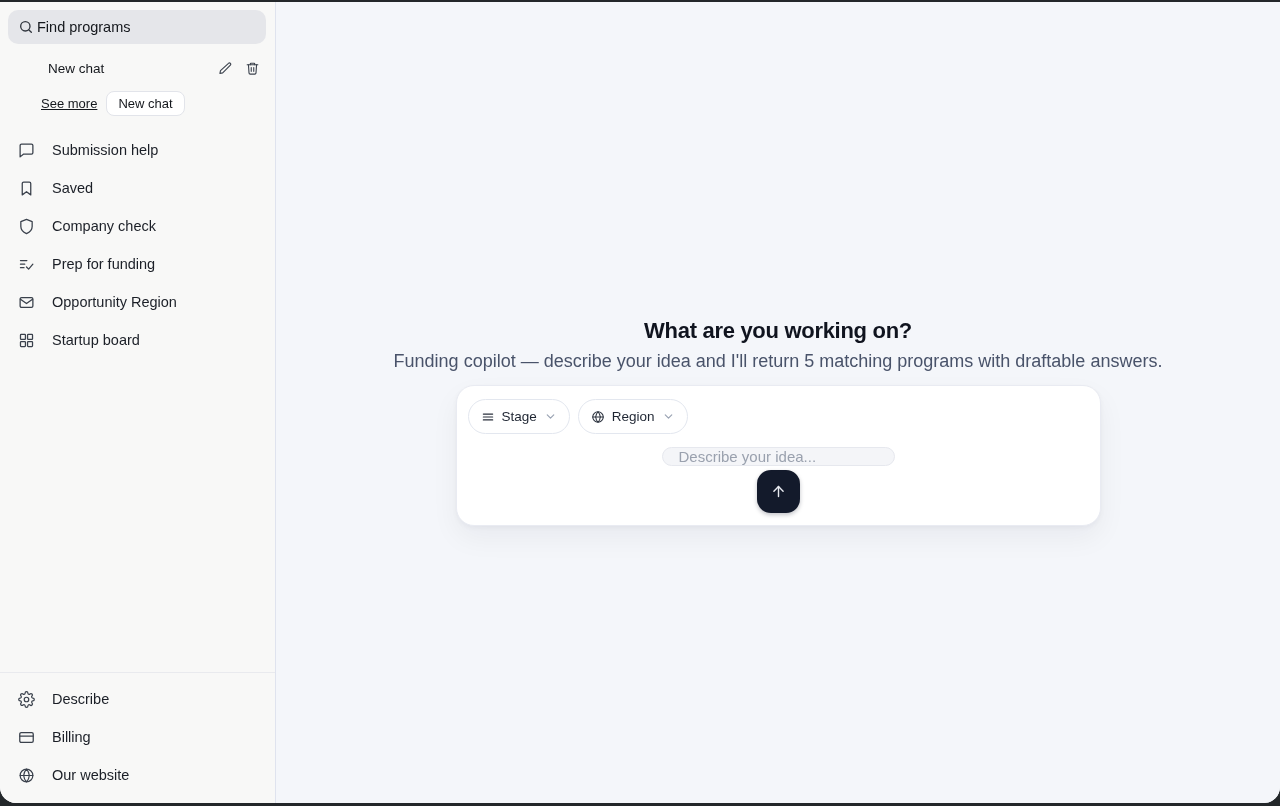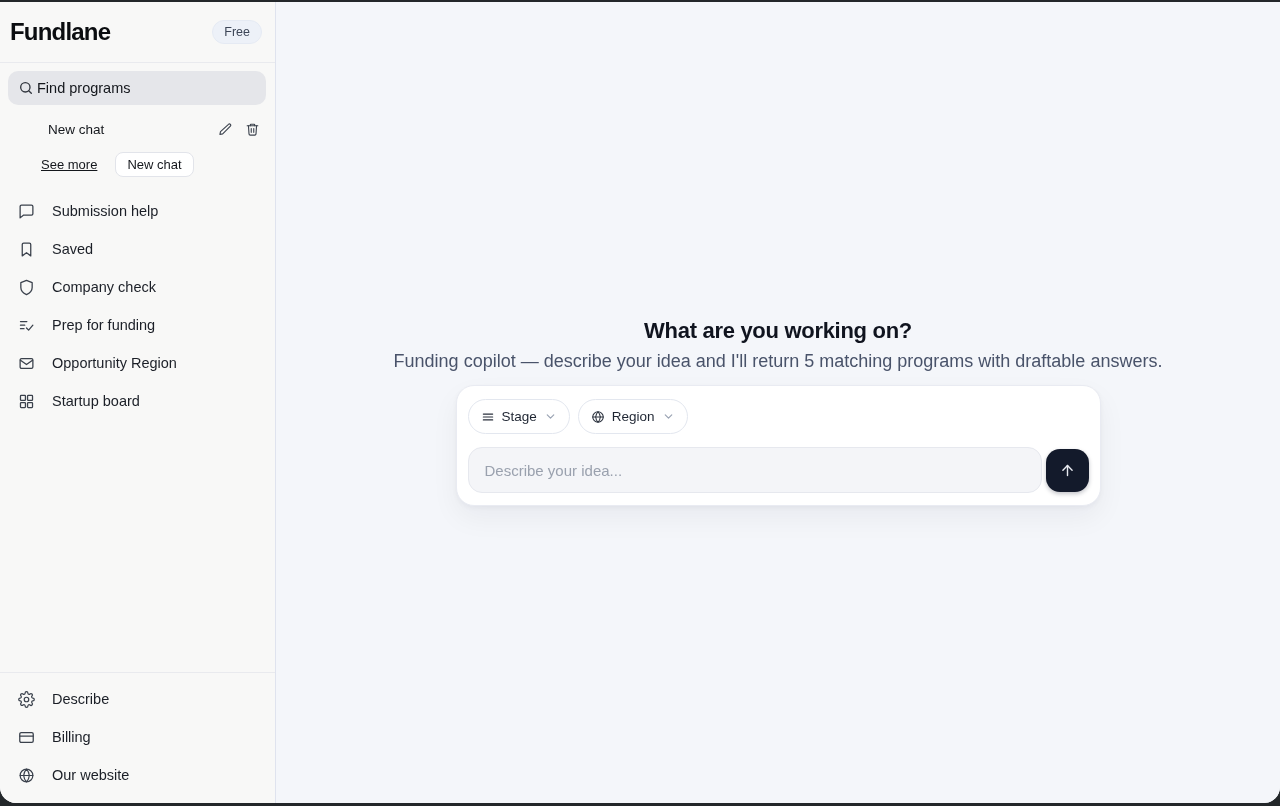--- a/index.html
+++ b/index.html
@@ -57,21 +57,21 @@
   }
   .chat-title { flex: 1; font-size: 13.5px; color: #14171c; }
   .icon-btn {
     width: 22px; height: 22px; display: flex; align-items: center; justify-content: center;
     color: #3c434e; cursor: pointer; border-radius: 6px; background: transparent; border: none;
   }
   .icon-btn + .icon-btn { margin-left: 5px; }
 
   .chat-actions {
     margin-top: 9px; padding-left: 41px;
-    display: flex; align-items: center; gap: 18px;
+    display: flex; align-items: center; gap: 9px;
   }
   .see-more {
     font-size: 13px; color: #14171c; text-decoration: underline; cursor: pointer;
   }
   .new-chat-btn {
     font-size: 13px; color: #14171c;
     background: #ffffff; border: 1px solid #e2e4ea; border-radius: 8px;
     padding: 4px 11px; cursor: pointer;
     font-family: inherit;
   }
@@ -116,21 +116,21 @@
   .pills-row { display: flex; gap: 8px; }
   .pill {
     display: inline-flex; align-items: center; gap: 7px;
     height: 35px; padding: 0 12px;
     background: #ffffff; border: 1px solid #e3e7ef; border-radius: 999px;
     font-size: 13.5px; font-weight: 500; color: #1e2532;
     cursor: pointer; font-family: inherit;
   }
   .pill .p-icon { display: flex; color: #2a313d; }
   .pill .chev { display: flex; color: #9aa3b3; }
-  .composer-input-row { margin-top: 13px; display: flex; align-items: center; gap: 4px; }
+  .composer-input-row { margin-top: 13px; display: flex; align-items: center; gap: 4px; flex-direction: column; }
   .idea-input {
     flex: 1; height: 46px;
     background: #f4f5f8; border: 1px solid #e6e8ee; border-radius: 14px;
     padding: 0 16px; font-size: 15px; color: #1e2532;
     font-family: inherit; outline: none;
   }
   .idea-input::placeholder { color: #9aa1ae; }
   .submit-btn {
     width: 43px; height: 43px; flex: 0 0 43px;
     background: var(--accent, #131a2b);
@@ -140,24 +140,20 @@
     box-shadow: 0 2px 4px rgba(15,20,38,0.25);
   }
 </style>
 </head>
 <body>
 
 <div class="app">
 
   <aside class="sidebar">
 
-    <div class="logo-row">
-      <div class="logo">Fundlane</div>
-      <div class="plan-badge">Free</div>
-    </div>
 
     <div class="search-box">
       <span class="icon">
         <svg width="16" height="16" viewBox="0 0 24 24" fill="none" stroke="currentColor" stroke-width="2" stroke-linecap="round" stroke-linejoin="round">
             <circle cx="11" cy="11" r="7"></circle>
             <path d="M20 20l-3.6-3.6"></path>
           </svg>
       </span>
       <span class="search-label">Find programs</span>
     </div>

